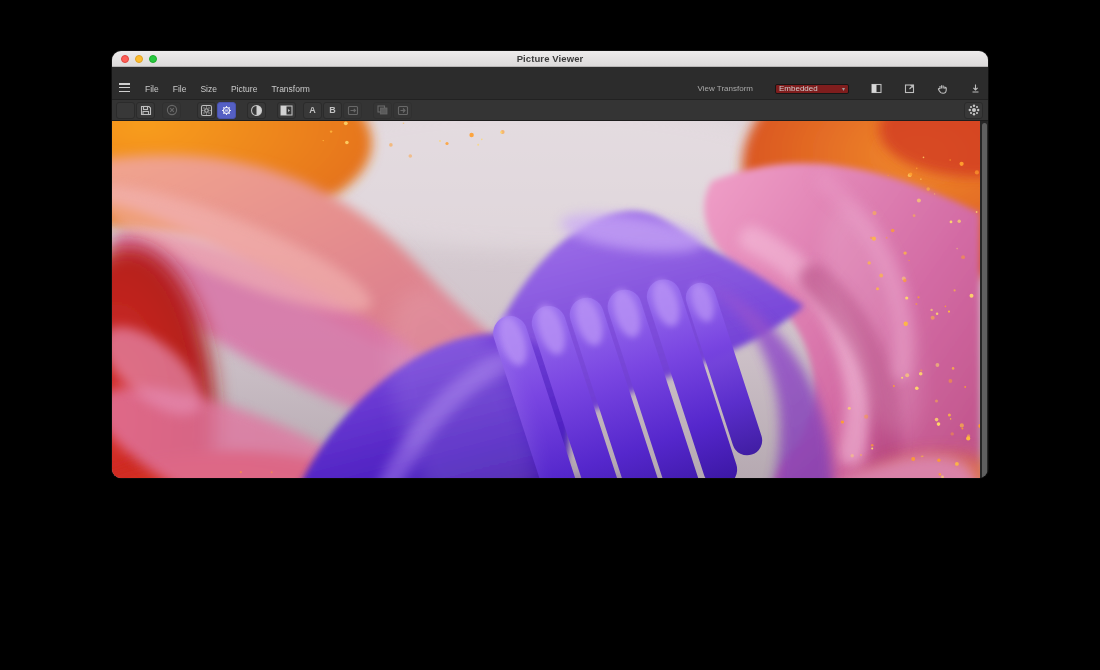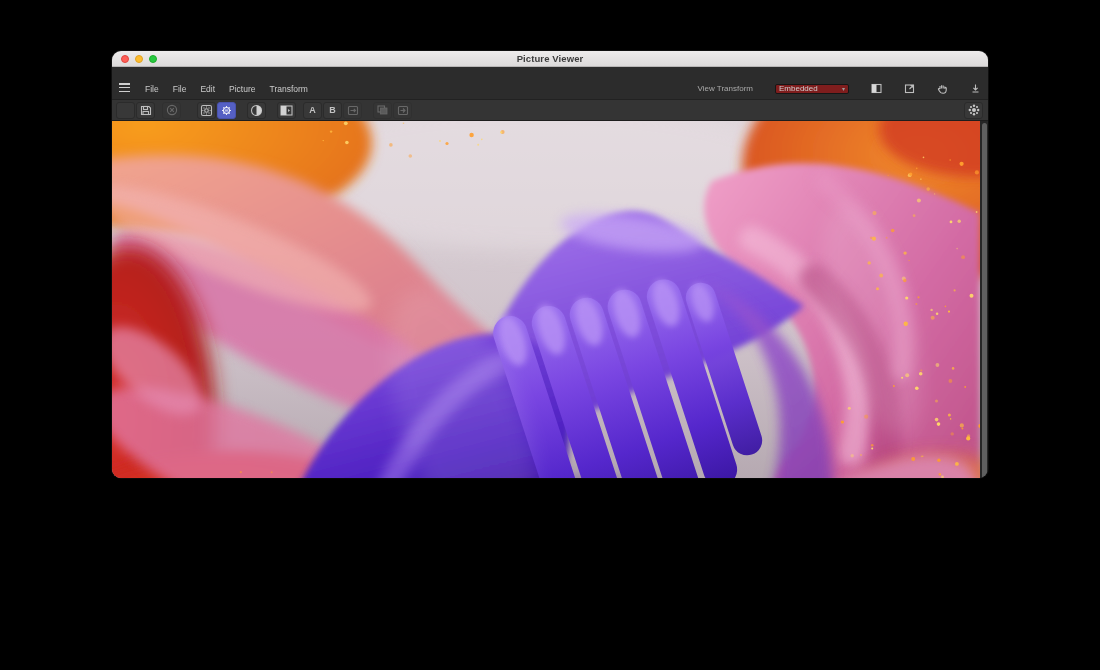--- a/index.html
+++ b/index.html
@@ -87,21 +87,21 @@
   </div>
 
   <div class="menubar">
     <span class="hamburger">
         <i></i>
         <i></i>
         <i></i>
       </span>
     <span class="menu-item">File</span>
     <span class="menu-item">File</span>
-    <span class="menu-item">Edit</span>
+    <span class="menu-item">Size</span>
     <span class="menu-item">Picture</span>
     <span class="menu-item">Transform</span>
 
     <div class="mb-right">
       <span class="vt-label">View Transform</span>
       <div class="vt-select">
         <span>Embedded</span>
         <span class="caret">▾</span>
       </div>
       <span class="mb-icon">

